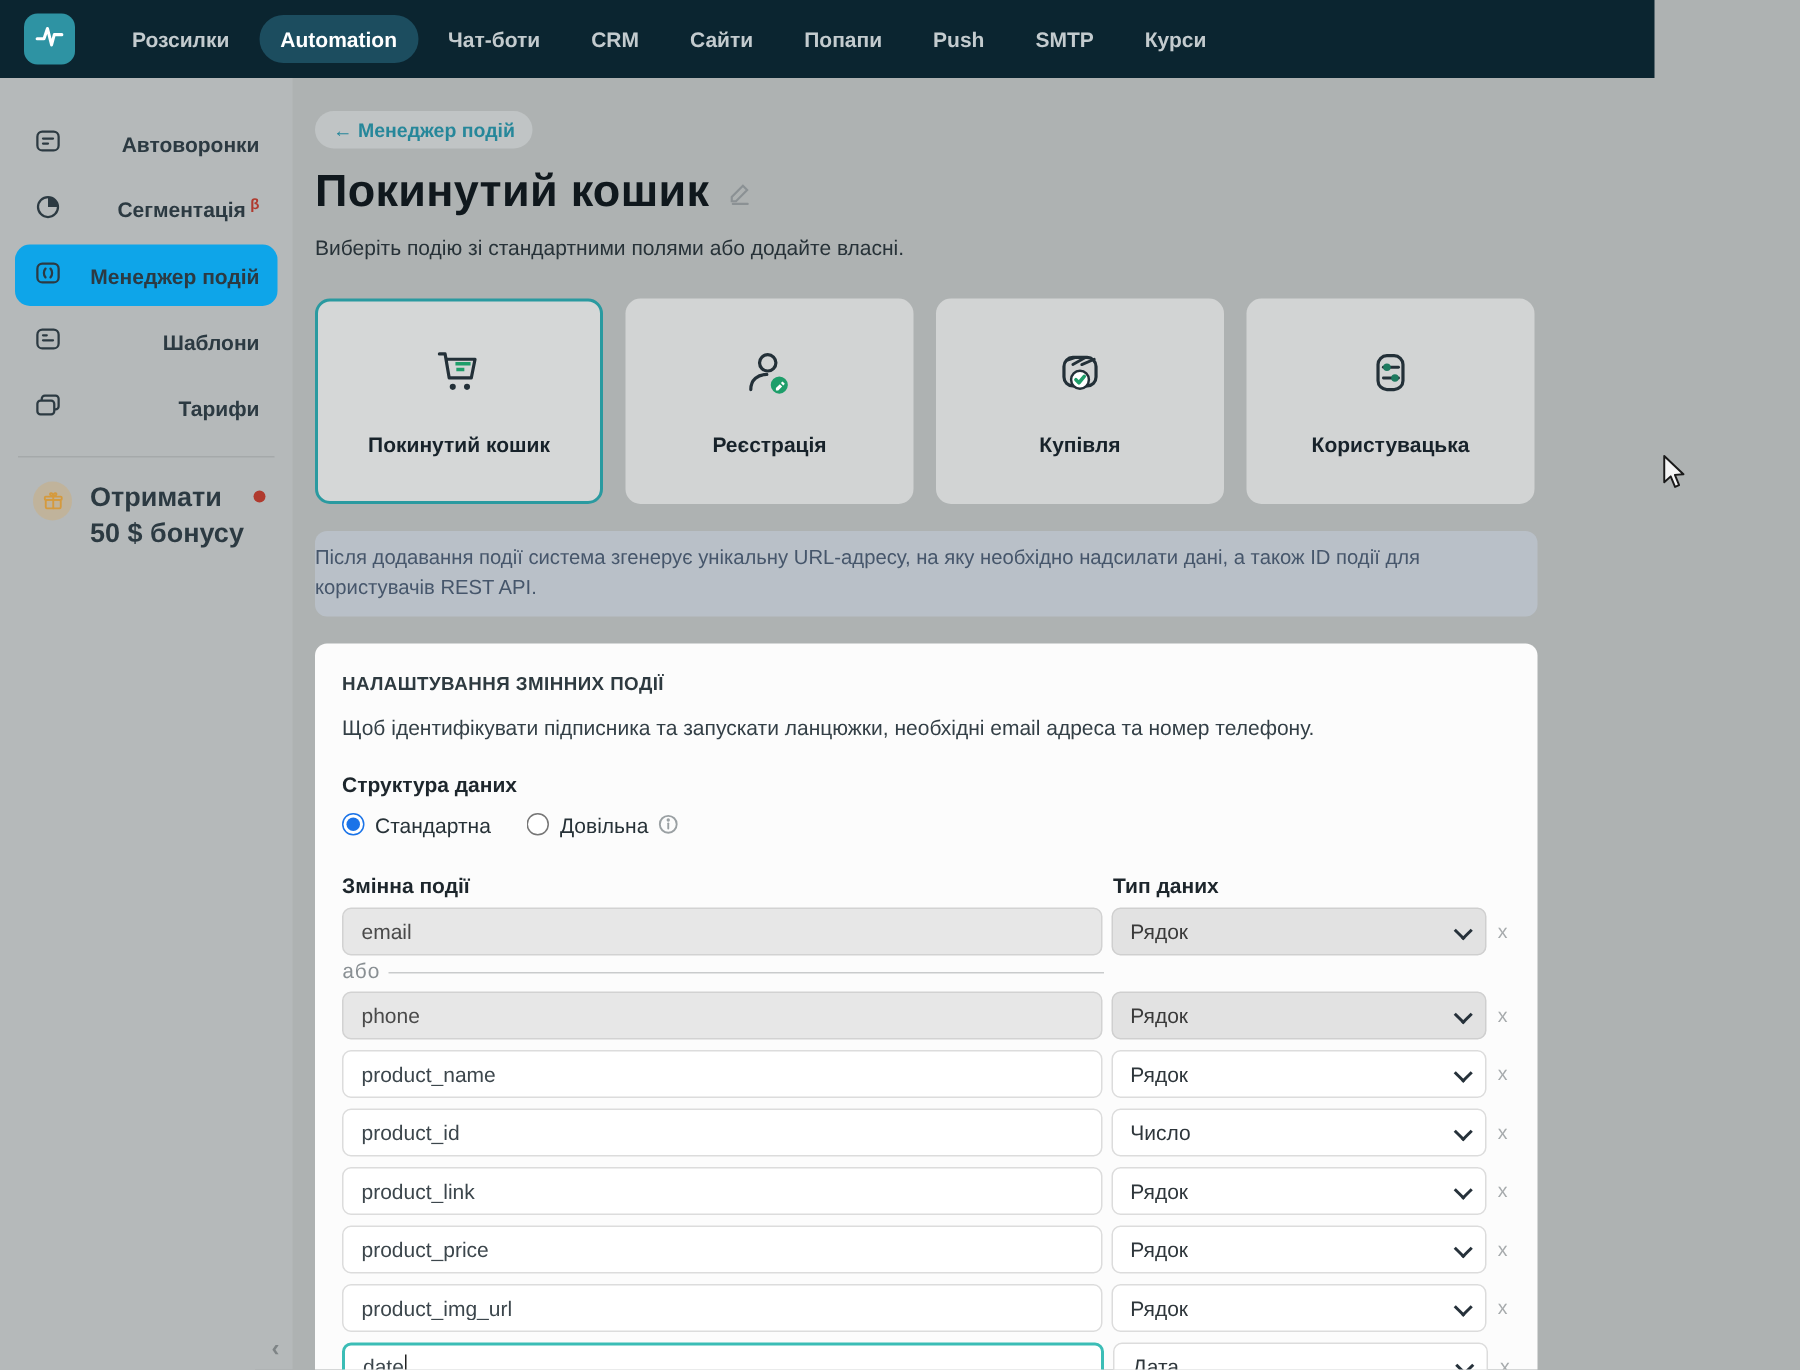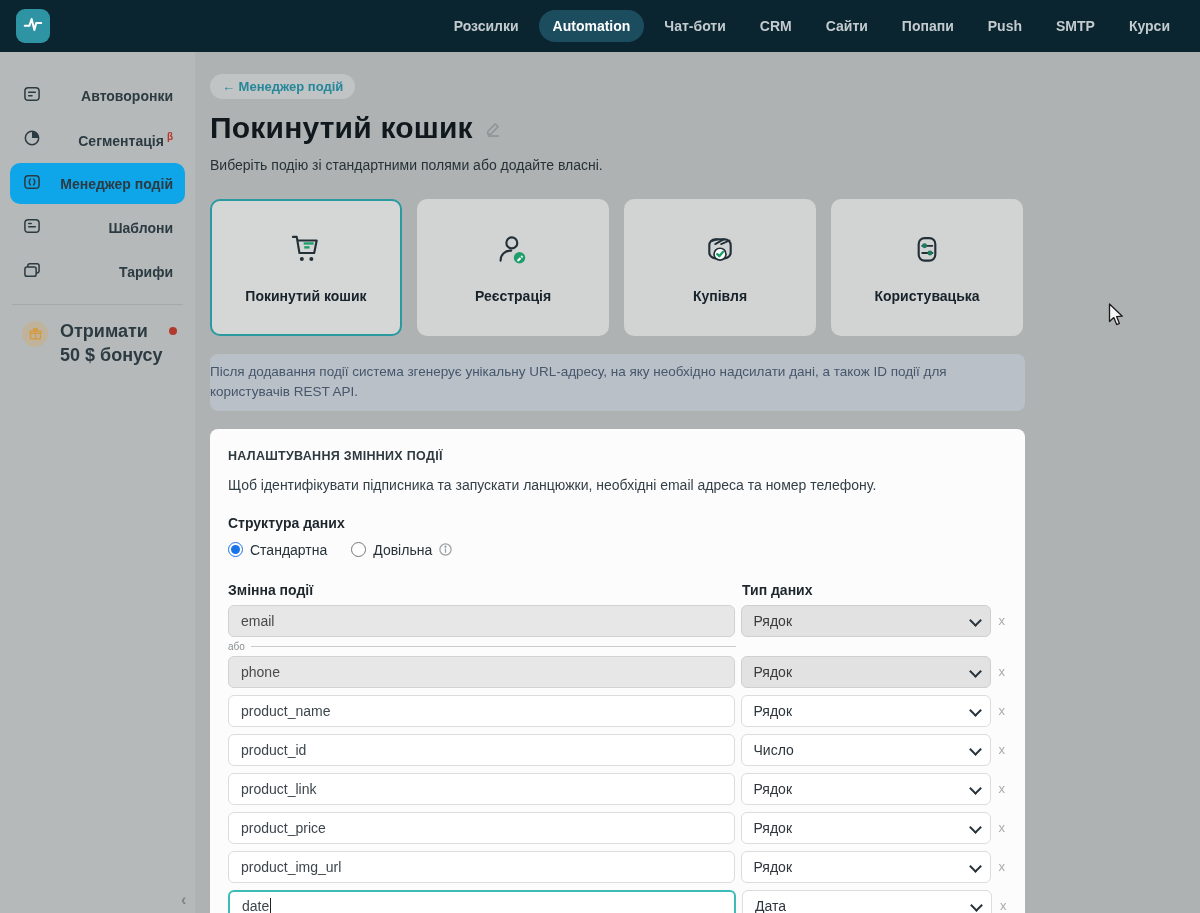--- a/index.html
+++ b/index.html
@@ -3,22 +3,22 @@
 <meta charset="utf-8">
 <style>
   * { box-sizing: border-box; }
   html,body { margin:0; padding:0; }
   body {
     width:1200px; height:913px; position:relative; overflow:hidden;
     background:#aeb2b2; font-family:"Liberation Sans", sans-serif;
   }
 
   
-  .navbar { position:absolute; top:0; left:0; width:1200px; height:52px;
-    background:#0b2530; display:flex; align-items:center; padding:0 16px;justify-content:space-between; }
+  .navbar { position:absolute; top:0; left:0; width:1103px; height:52px;
+    background:#0b2530; display:flex; align-items:center; padding:0 16px; }
   .logo { width:34px; height:34px; border-radius:9px; background:#2e93a3;
     display:flex; align-items:center; justify-content:center; margin-right:24px; flex:0 0 auto; }
   .nav-items { display:flex; align-items:center; gap:6px; }
   .nav-item { color:#c3cbce; font-size:14px; font-weight:600; padding:8px 14px;
     border-radius:17px; white-space:nowrap; cursor:pointer; }
   .nav-item.active { background:#1c4d5f; color:#ffffff; }
 
   
   .sidebar { position:absolute; top:52px; left:0; width:195px; height:861px; background:#b5b9ba; }
   .side-list { padding-top:20px; }
@@ -80,21 +80,21 @@
   .select { width:250px; height:32px; appearance:none; -webkit-appearance:none; border:1px solid #dcdcdc;
     border-radius:6px; padding:0 28px 0 12px; font-size:14px; color:#2e363b; background:#ffffff;
     font-family:"Liberation Sans",sans-serif; cursor:pointer; }
   .select:disabled { background:#e2e2e2; border-color:#cfcfcf; color:#3a3a3a; opacity:1; }
   .select-wrap::after { content:""; position:absolute; right:11px; top:11px; width:7px; height:7px;
     border-left:2px solid #26313a; border-bottom:2px solid #26313a; transform:rotate(-45deg);
     pointer-events:none; }
   .remove { color:#a7abad; font-size:13px; padding:0 2px; cursor:pointer; line-height:1; }
 
   .or-divider { display:flex; align-items:center; gap:6px; width:508px; margin:4px 0 -3px 0; }
-  .or-text { font-size:10px; color:#8a9094; }
+  .or-text { font-size:14px; color:#8a9094;font-family:Liberation Mono, monospace; }
   .or-line { flex:1; border-top:1px solid #c9cbcc; }
 
   .cursor { position:absolute; left:1108px; top:303px; pointer-events:none; }
 </style>
 </head>
 <body>
 
 <div class="navbar">
   <div class="logo">
     <span>

